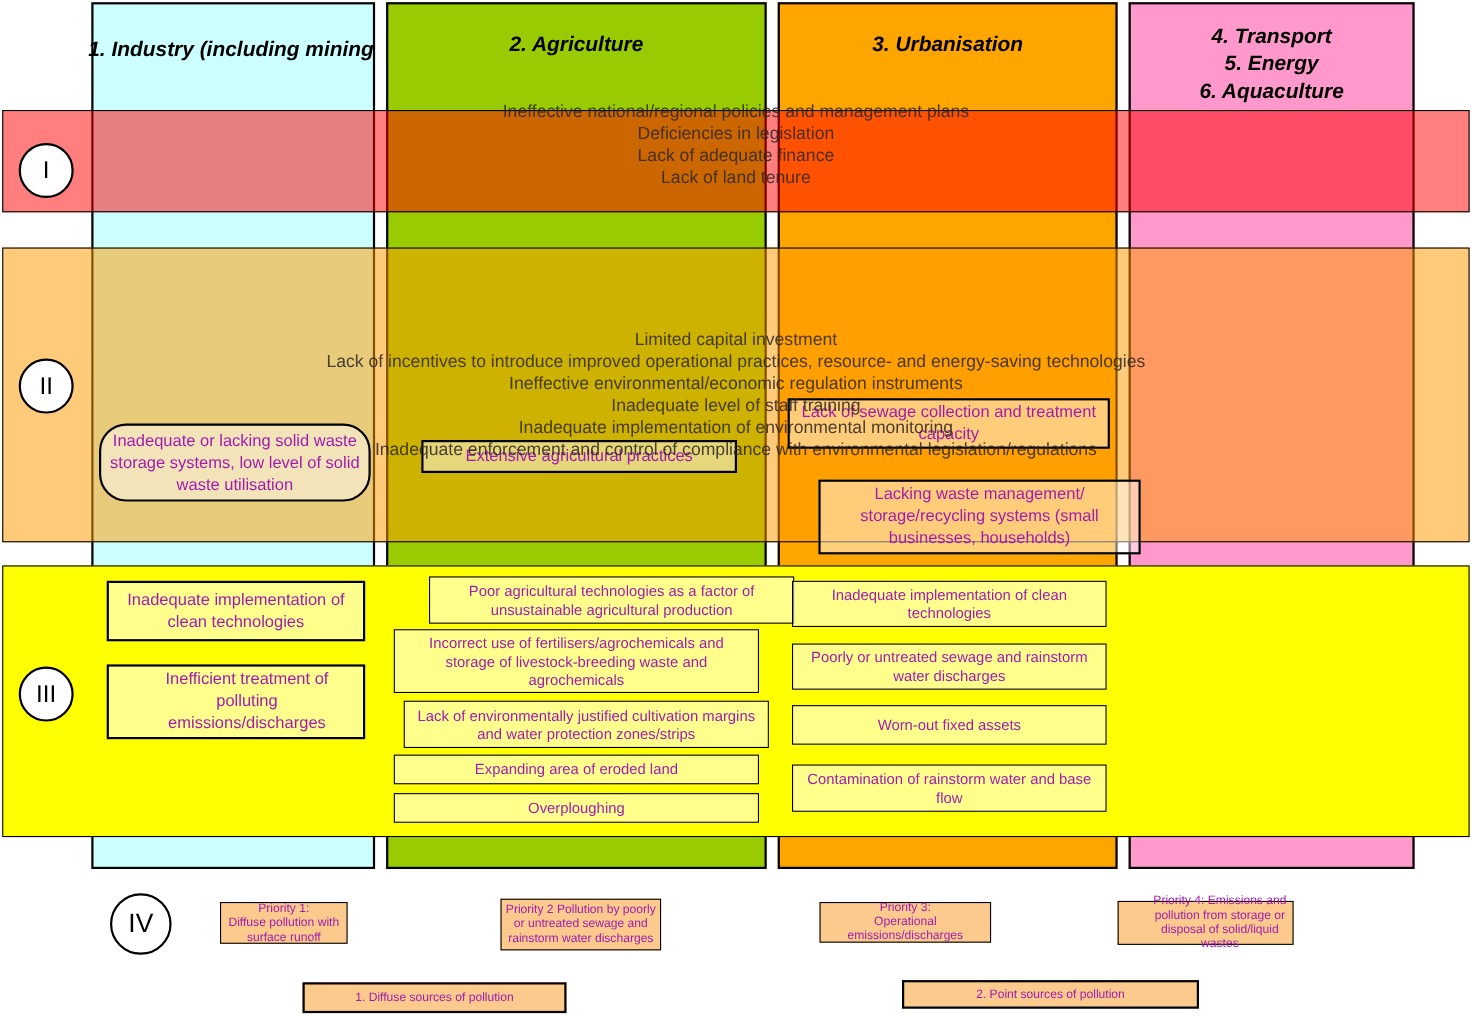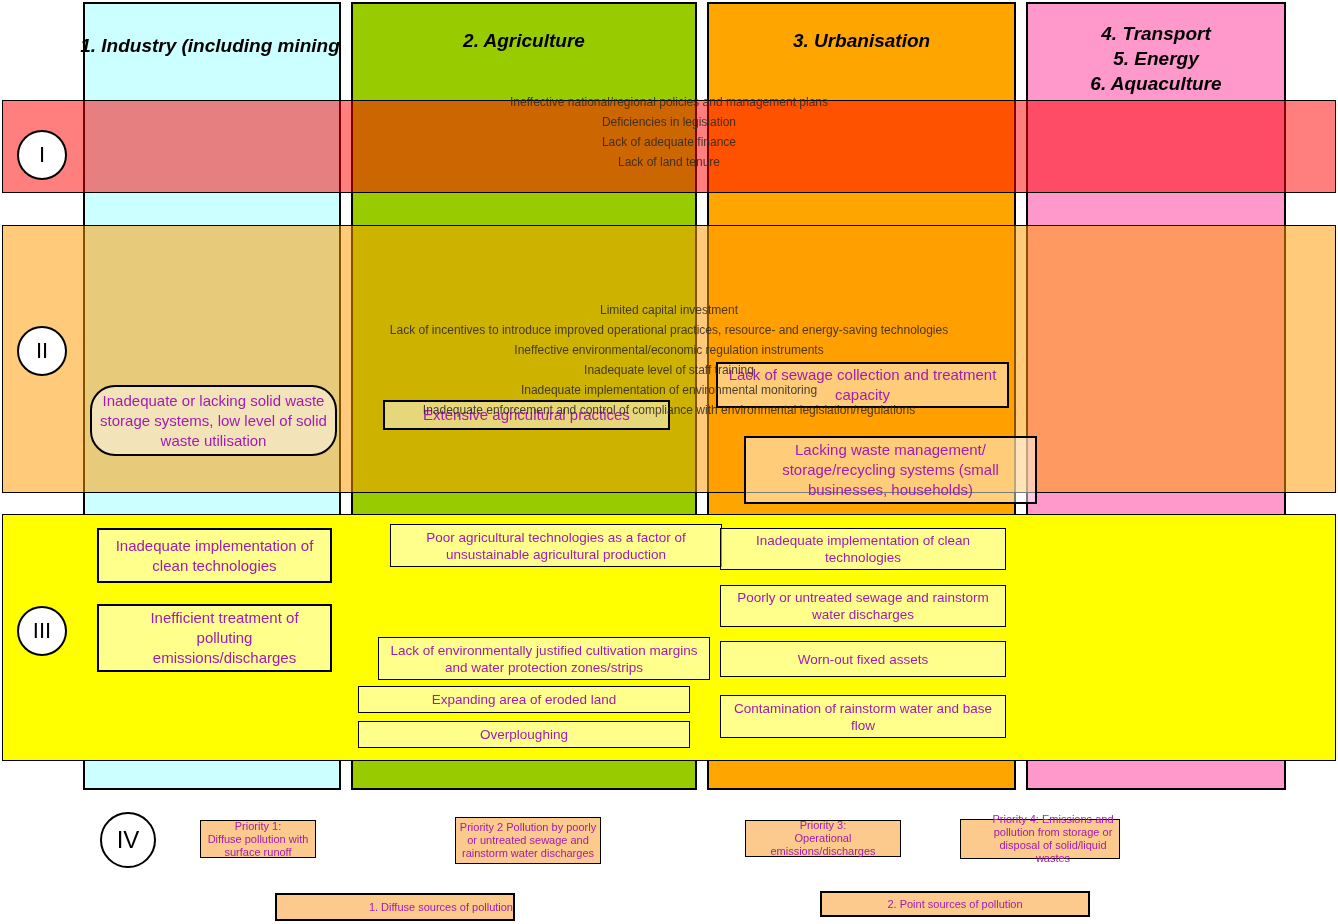--- a/index.html
+++ b/index.html
@@ -26,21 +26,21 @@
   .title-transport    { left:1026px; width:260px; top:21px; }
 
   
   .band { position:absolute; left:2px; width:1334px; border:1px solid #000; z-index:3; }
   .band-1 { top:100px; height:93px;  background:rgba(255,0,0,0.50); }
   .band-2 { top:225px; height:268px; background:rgba(255,153,0,0.52); }
   .band-3 { top:514px; height:247px; background:#FFFF00; }
 
   .band-text {
     position:absolute; left:0; width:1338px; z-index:5; text-align:center;
-    font-size:12px; line-height:20px; color:rgba(45,38,34,0.85);
+    font-size:16px; line-height:20px; color:rgba(45,38,34,0.85);
   }
   .band1-text { top:92px; }
   .band2-text { top:300px; }
   .band-text div { white-space:nowrap; }
 
   
   .bx {
     position:absolute; display:flex; align-items:center; justify-content:center;
     text-align:center; color:#a21caf; z-index:4;
   }
@@ -55,21 +55,21 @@
   .b2-industry { left:90px;  top:385px; width:247px; height:71px;border-radius:25px; }
   .b2-agri     { left:383px; top:400px; width:287px; height:30px; }
   .b2-urb1     { left:716px; top:362px; width:293px; height:46px; }
   .b2-urb2     { left:744px; top:412px; width:293px; height:68px;margin-top:24px; }
 
   
   .b3-ind1 { left:97px;  top:528px; width:235px; height:55px; }
   .b3-ind2 { left:97px;  top:604px; width:235px; height:68px;padding-left:28px; }
   .b3-ag1  { left:358px; top:524px; width:332px; height:43px;margin-left:32px; }
   .b3-ag2  { left:358px; top:572px; width:332px; height:58px; }
-  .b3-ag3  { left:378px; top:637px; width:332px; height:43px; }
+  .b3-ag3  { left:367px; top:637px; width:332px; height:43px; }
   .b3-ag4  { left:358px; top:686px; width:332px; height:27px;justify-content:center; }
   .b3-ag5  { left:358px; top:721px; width:332px; height:27px; }
   .b3-ur1  { left:720px; top:528px; width:286px; height:42px; }
   .b3-ur2  { left:720px; top:585px; width:286px; height:42px; }
   .b3-ur3  { left:720px; top:641px; width:286px; height:36px; }
   .b3-ur4  { left:720px; top:695px; width:286px; height:43px; }
 
   
   .numeral {
     position:absolute; width:50px; height:50px; border-radius:50%;
@@ -79,24 +79,24 @@
   }
   .num-1 { left:17px; top:130px; }
   .num-2 { left:17px; top:326px; }
   .num-3 { left:17px; top:606px; }
   .num-4 { left:100px; top:812px; width:56px; height:56px; font-size:24px; }
 
   
   .p1 { left:200px;  top:820px; width:116px; height:38px; }
   .p2 { left:455px;  top:817px; width:146px; height:47px; }
   .p3 { left:745px;  top:820px; width:156px; height:37px; }
-  .p4 { left:960px; top:819px; width:160px; height:40px;padding-left:28px; }
-
-  
-  .f1 { left:275px; top:893px; width:240px; height:28px;text-align:right; }
+  .p4 { left:1016px; top:819px; width:160px; height:40px;padding-left:28px; }
+
+  
+  .f1 { left:275px; top:893px; width:240px; height:28px; }
   .f2 { left:820px; top:891px; width:270px; height:26px; }
 </style>
 </head>
 <body>
 
 <div id="stage">
 
   <div class="col col-industry"></div>
   <div class="col col-agriculture"></div>
   <div class="col col-urbanisation"></div>
@@ -148,20 +148,23 @@
   <div class="bx bx-yellow bx-yellow-lg b3-ind1">
     <span>Inadequate implementation of clean technologies</span>
   </div>
   <div class="bx bx-yellow bx-yellow-lg b3-ind2">
     <span>Inefficient treatment of polluting emissions/discharges</span>
   </div>
 
   <div class="bx bx-yellow b3-ag1">
     <span>Poor agricultural technologies as a factor of unsustainable agricultural production</span>
   </div>
+  <div class="bx bx-yellow b3-ag2">
+    <span>Incorrect use of fertilisers/agrochemicals and storage of livestock-breeding waste and agrochemicals</span>
+  </div>
   <div class="bx bx-yellow b3-ag3">
     <span>Lack of environmentally justified cultivation margins and water protection zones/strips</span>
   </div>
   <div class="bx bx-yellow b3-ag4">
     <span>Expanding area of eroded land</span>
   </div>
   <div class="bx bx-yellow b3-ag5">
     <span>Overploughing</span>
   </div>
 

